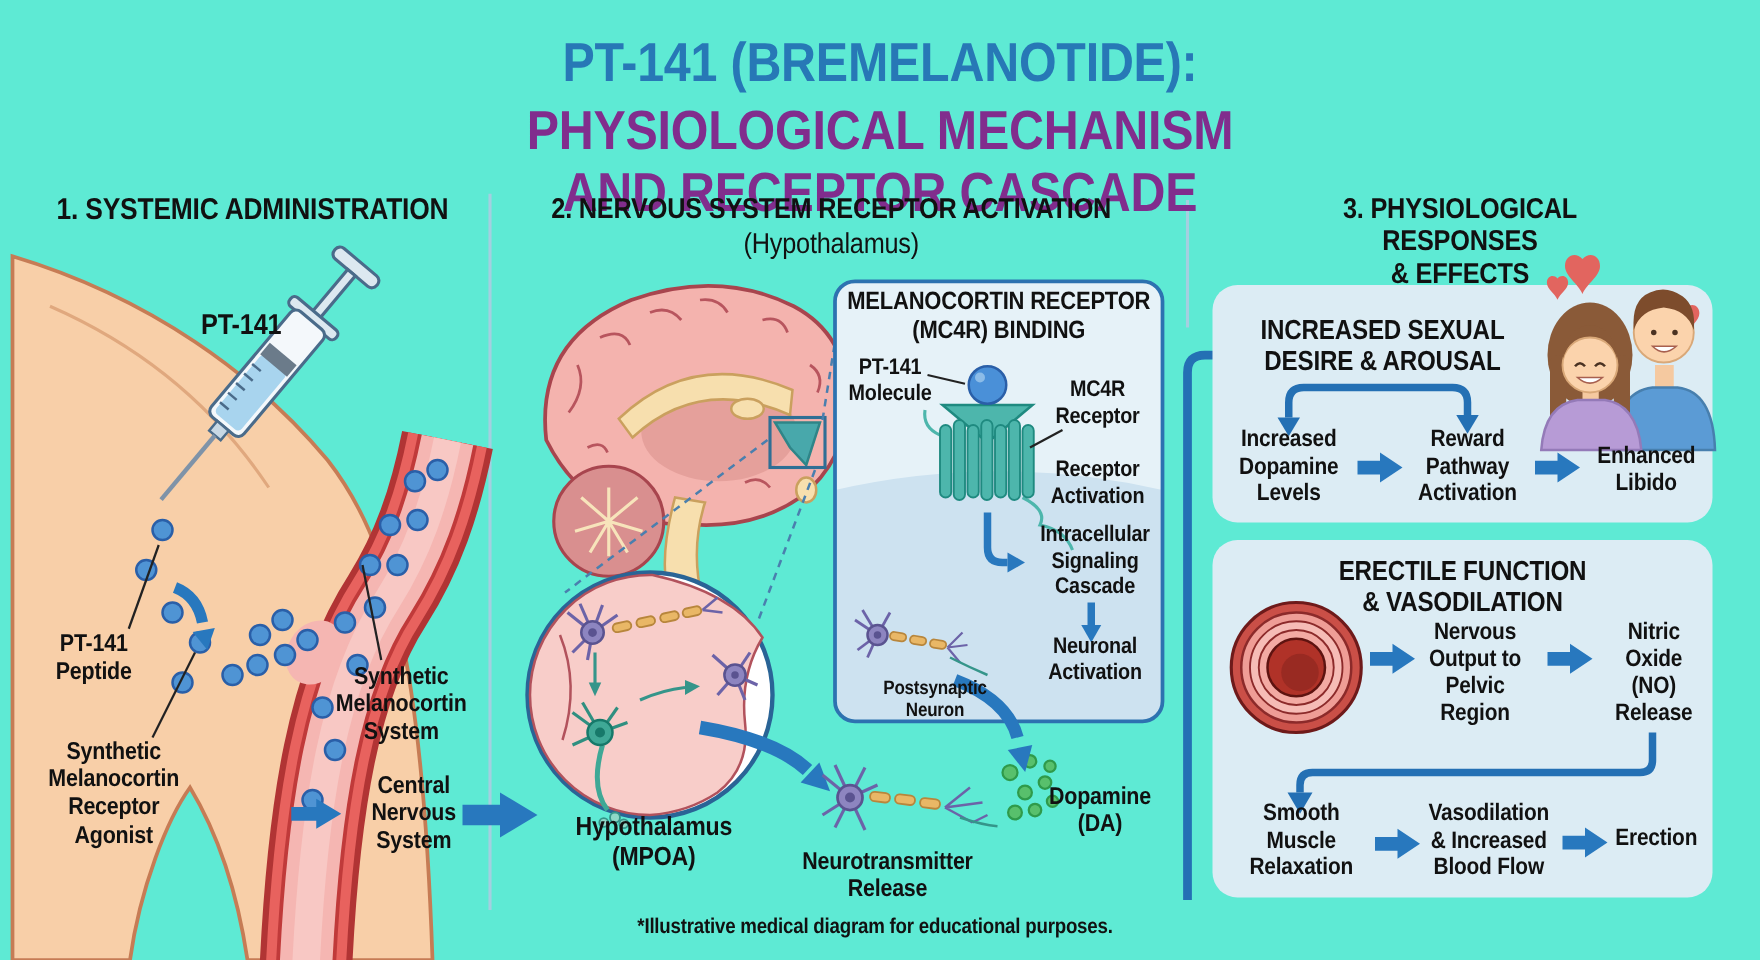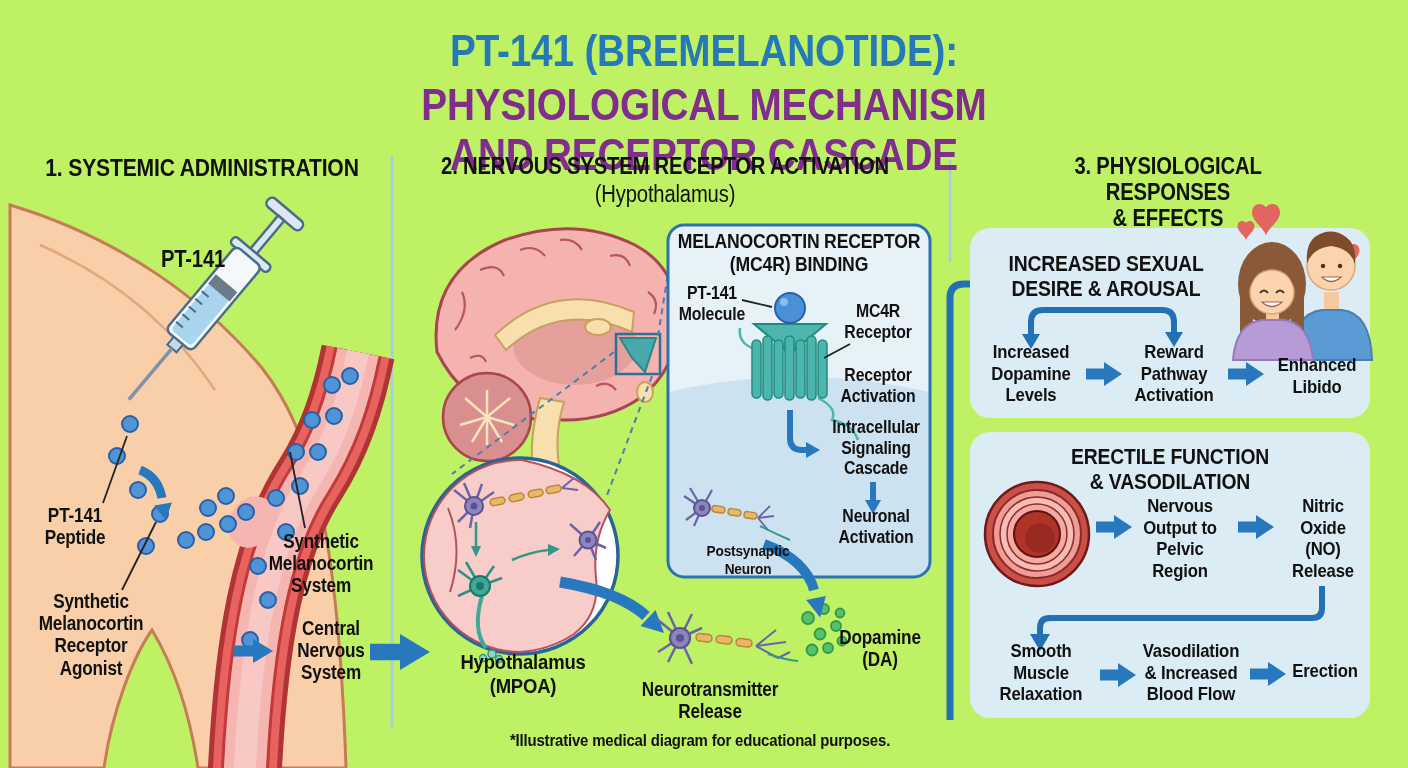--- a/index.html
+++ b/index.html
@@ -1,16 +1,16 @@
 <!DOCTYPE html>
 <html><head>
 <meta charset="utf-8">
 <style>
   html,body{margin:0;padding:0;background:#fff;}
-  #stage{position:relative;width:1408px;height:768px;background:#bef264;overflow:hidden;
+  #stage{position:relative;width:1408px;height:768px;background:#5eead4;overflow:hidden;
          font-family:"Liberation Sans","DejaVu Sans",sans-serif;}
   #art{position:absolute;left:0;top:0;}
   .txt{position:absolute;white-space:pre-line;text-align:center;color:#111;
        transform:translateX(-50%) scaleX(0.88);transform-origin:center;
        line-height:1.14;letter-spacing:-0.2px;}
 </style>
 </head>
 <body>
 
 <div id="stage">

